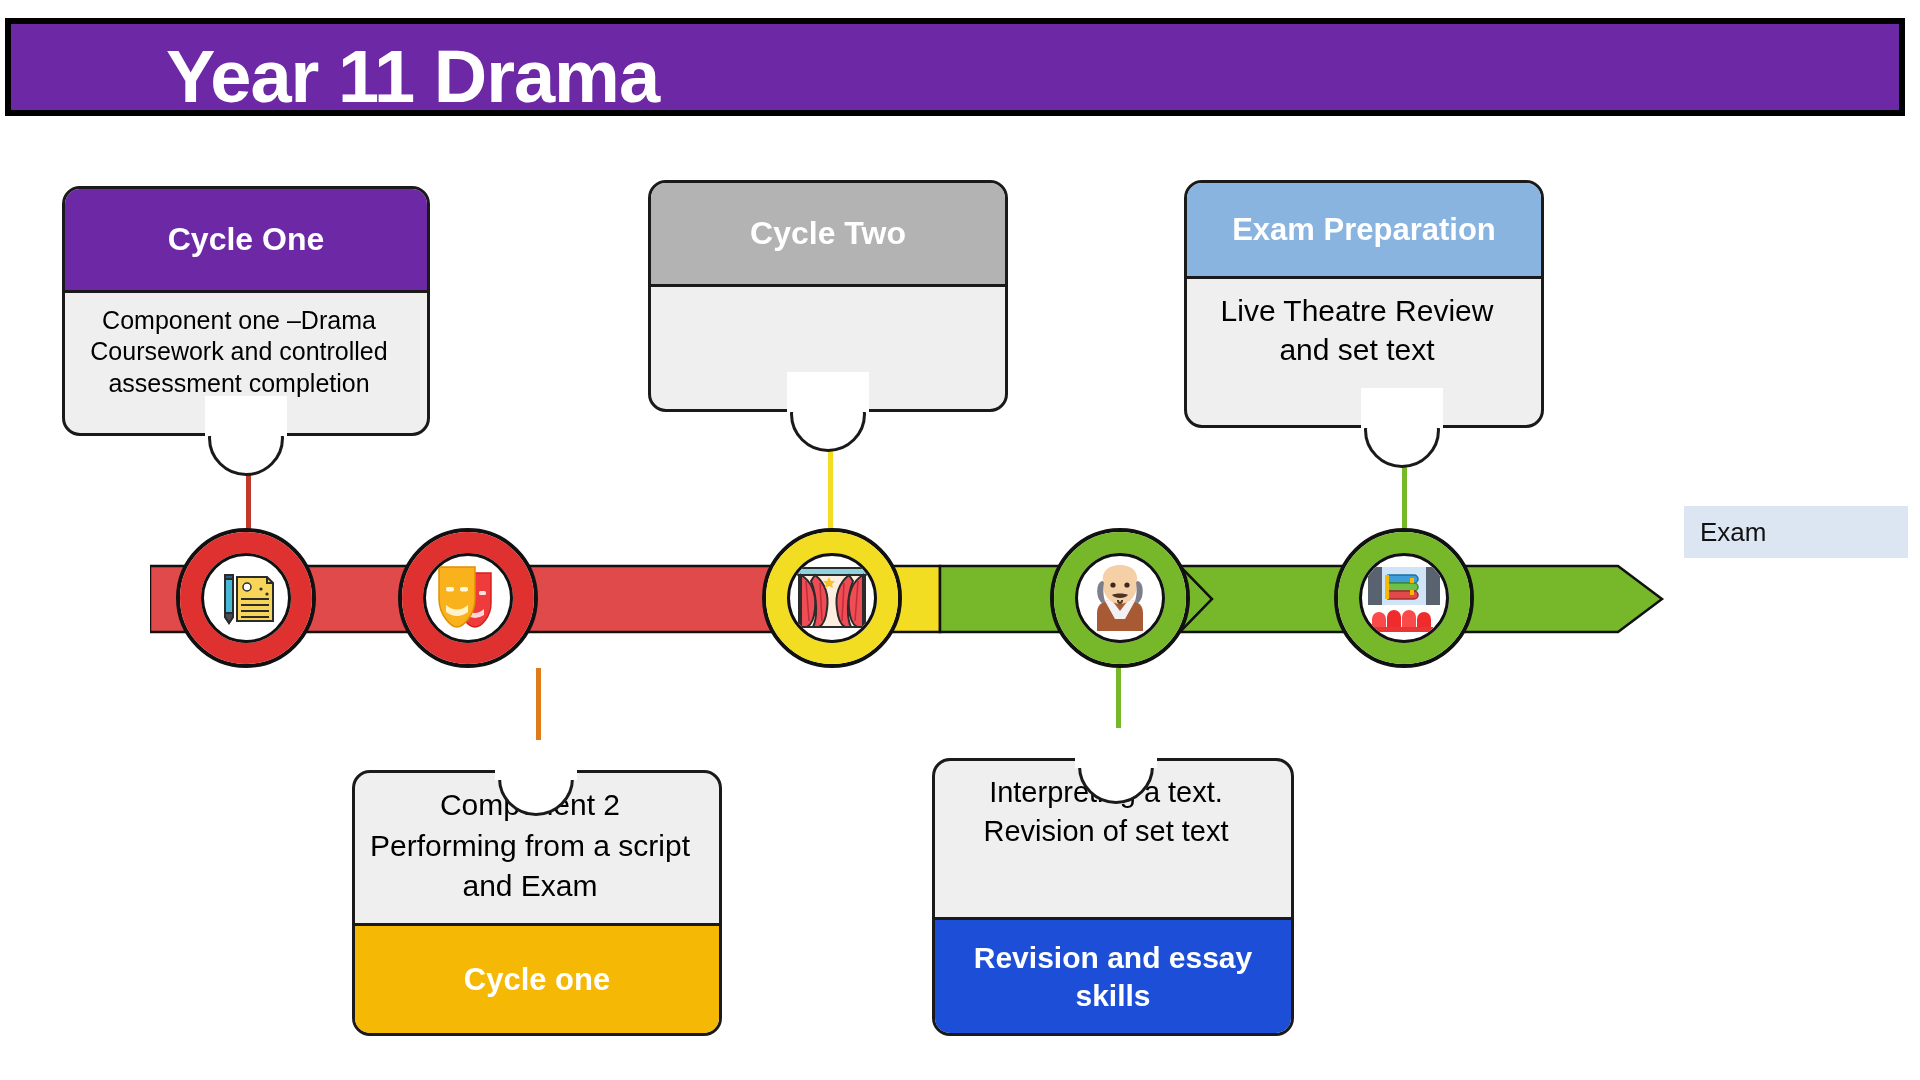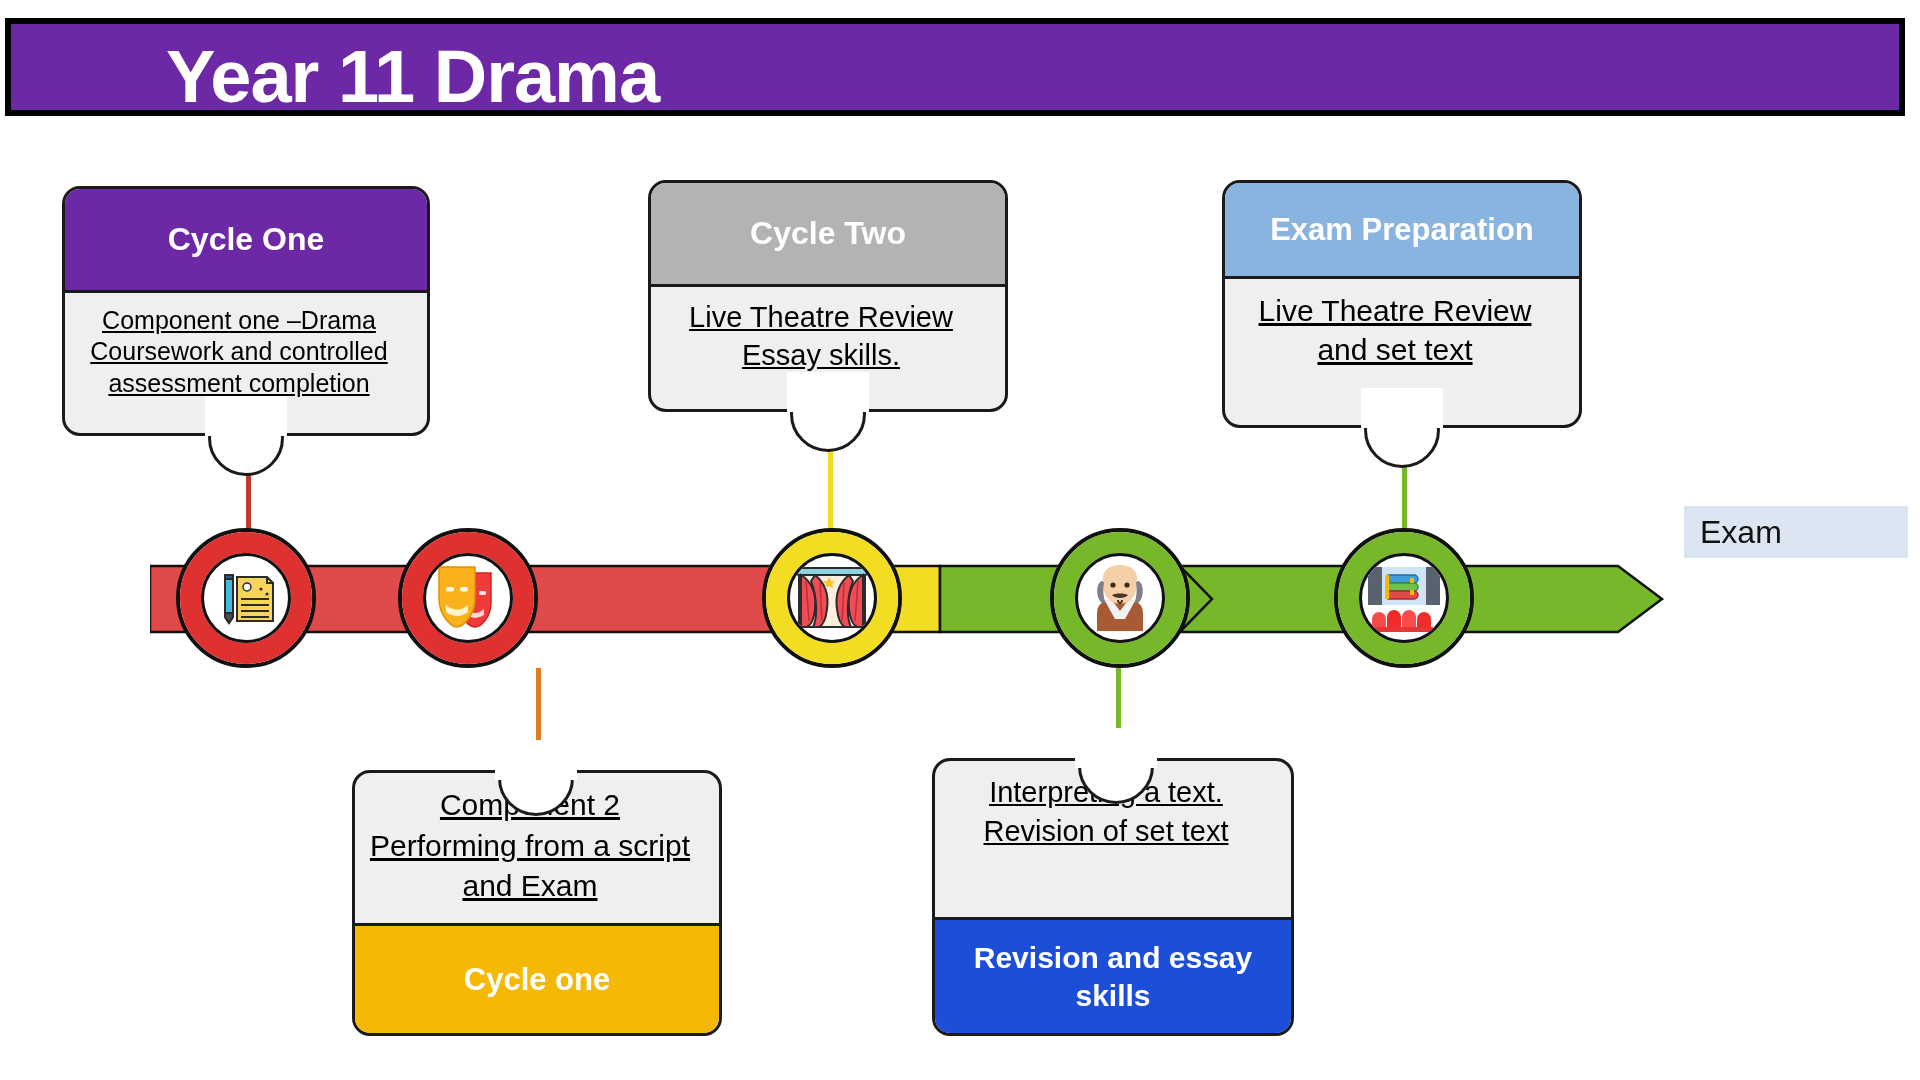--- a/index.html
+++ b/index.html
@@ -49,21 +49,20 @@
     box-sizing:border-box;
     display:flex;align-items:center;justify-content:center;
     border-bottom:3px solid #1a1a1a;
   }
   .callout .body{
     text-align:center;
     color:#000000;
     box-sizing:border-box;
     display:flex;align-items:flex-start;
     padding:12px 28px 6px 14px;
-    text-decoration:underline;
   }
   .callout .ftr{
     text-align:center;
     color:#ffffff;
     font-weight:bold;
     box-sizing:border-box;
     display:flex;align-items:center;justify-content:center;
     border-top:3px solid #1a1a1a;
   }
 
@@ -133,21 +132,21 @@
     position:absolute;
     left:1684px; top:506px;
     width:224px; height:52px;
     background:#dce6f2;
     display:flex;align-items:center;
     box-sizing:border-box;
     padding-left:16px;
     z-index:9;
   }
   #exam-label span{
-    font-size:32px;
+    font-size:26px;
     color:#111111;
   }
 </style>
 </head>
 <body>
 
 <div id="title-banner">
   <div id="title-text">Year 11 Drama</div>
 </div>
 
@@ -160,29 +159,26 @@
   </div>
 </div>
 <div class="notch" style="left:208px; top:400px;"></div>
 <div class="notch-mask" style="left:205px; top:396px; width:82px; height:40px;"></div>
 <div class="conn" style="left:246px; top:436px; height:112px; background:#c0392b;"></div>
 
 <div class="callout" style="left:648px; top:180px; width:360px; height:232px;">
   <div class="hdr" style="height:104px;background:#b3b3b3;font-size:32px;">
     <span>Cycle Two</span>
   </div>
-  <div class="body" style="height:125px;font-size:29px;line-height:1.3;">
-    <span>Live Theatre Review Essay skills.</span>
-  </div>
 </div>
 <div class="notch" style="left:790px; top:376px;"></div>
 <div class="notch-mask" style="left:787px; top:372px; width:82px; height:40px;"></div>
 <div class="conn" style="left:828px; top:412px; height:140px; background:#f2dd22;"></div>
 
-<div class="callout" style="left:1222px; top:180px; width:360px; height:248px;">
+<div class="callout" style="left:1184px; top:180px; width:360px; height:248px;">
   <div class="hdr" style="height:96px;background:#8ab4e0;font-size:31px;">
     <span>Exam Preparation</span>
   </div>
   <div class="body" style="height:149px;font-size:30px;line-height:1.3;">
     <span>Live Theatre Review and set text</span>
   </div>
 </div>
 <div class="notch" style="left:1364px; top:392px;"></div>
 <div class="notch-mask" style="left:1361px; top:388px; width:82px; height:40px;"></div>
 <div class="conn" style="left:1402px; top:428px; height:124px; background:#76b82a;"></div>

